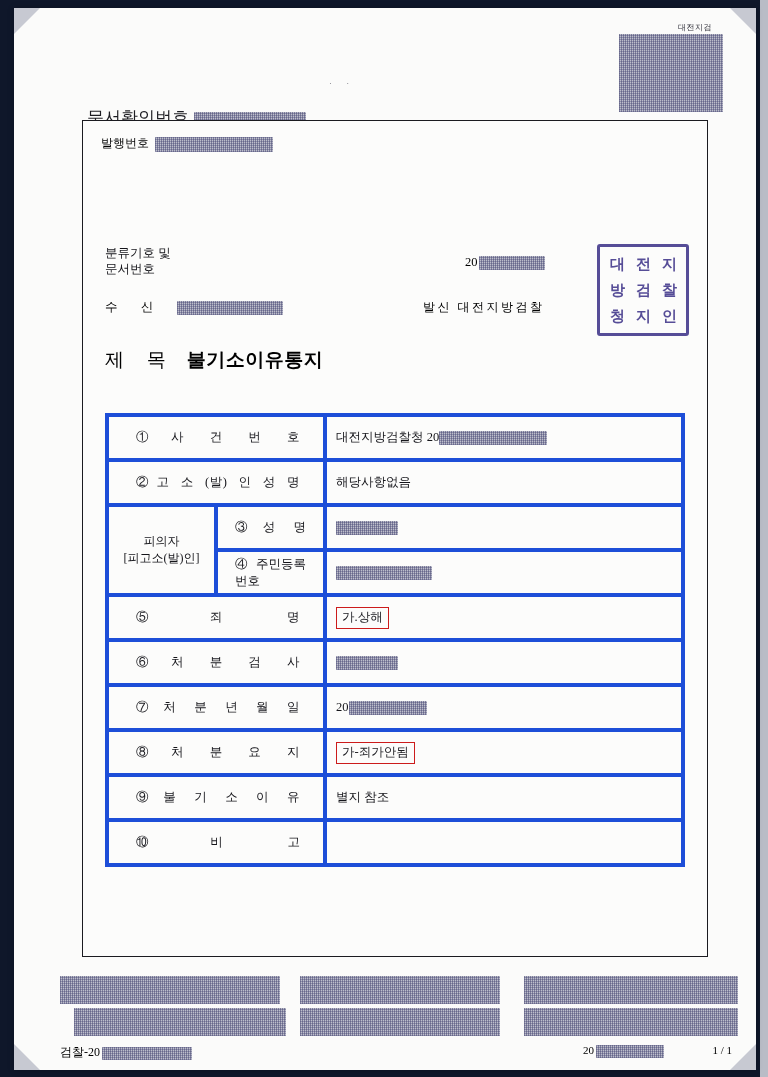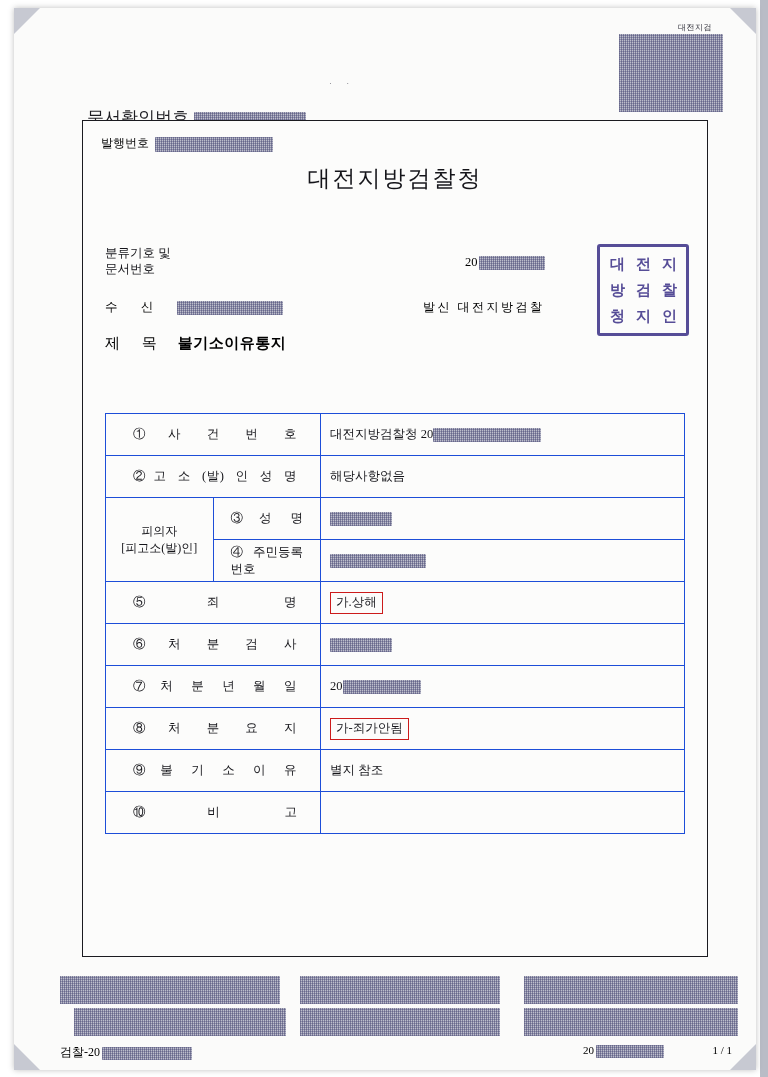--- a/index.html
+++ b/index.html
@@ -11,21 +11,21 @@
     width: 768px;
     height: 1077px;
     overflow: hidden;
     font-family: "Liberation Serif", serif;
   }
   
   #page {
     position: relative;
     width: 760px;
     height: 1077px;
-    background: #ffffff;
+    background: #0f172a;
   }
   #paper {
     position: absolute;
     left: 14px;
     top: 8px;
     width: 742px;
     height: 1062px;
     background: #fbfbfa;
     box-shadow: 0 0 6px rgba(0,0,0,0.25);
   }
@@ -165,22 +165,22 @@
     left: 340px;
     top: 178px;
     font-size: 12px;
     letter-spacing: 2.5px;
     white-space: nowrap;
   }
 
   #subject {
     position: absolute;
     left: 22px;
-    top: 213px;
-    font-size: 15px;
+    top: 226px;
+    font-size: 19px;
     white-space: nowrap;
   }
   #subject .lbl { letter-spacing: 9px; }
   #subject .val { font-weight: bold; margin-left: 12px; letter-spacing: 0.5px; }
 
   #stamp {
     position: absolute;
     right: 18px;
     top: 123px;
     width: 92px;
@@ -223,21 +223,21 @@
     position: absolute;
     left: 22px;
     top: 292px;
     width: 580px;
     border-collapse: collapse;
     font-size: 12.5px;
     color: #15151a;
     table-layout: fixed;
   }
   #tbl td {
-    border: 1px solid #1d4ed8;
+    border: 4px solid #1d4ed8;
     padding: 0 9px;
     vertical-align: middle;
     height: 41px;
   }
   .c-label { width: 196px; }
   .c-sublabel-a { width: 92px; }
   .c-sublabel-b { width: 104px; }
   .lbl-wide {
     display: block;
     text-align: justify;
@@ -325,21 +325,20 @@
     <div id="docnum">
       <span>문서확인번호</span><span class="redact noise"></span>
     </div>
 
     <div id="frame">
 
       <div id="issuenum">
         <span>발행번호</span><span class="redact noise"></span>
       </div>
 
-      <div id="title">대전지방검찰청</div>
 
 
       <div id="classify">
         <div class="l1">분류기호 및</div>
         <div class="l2">문서번호</div>
       </div>
 
       <div id="year-line">
         <span>20</span><span class="redact noise"></span>
       </div>

